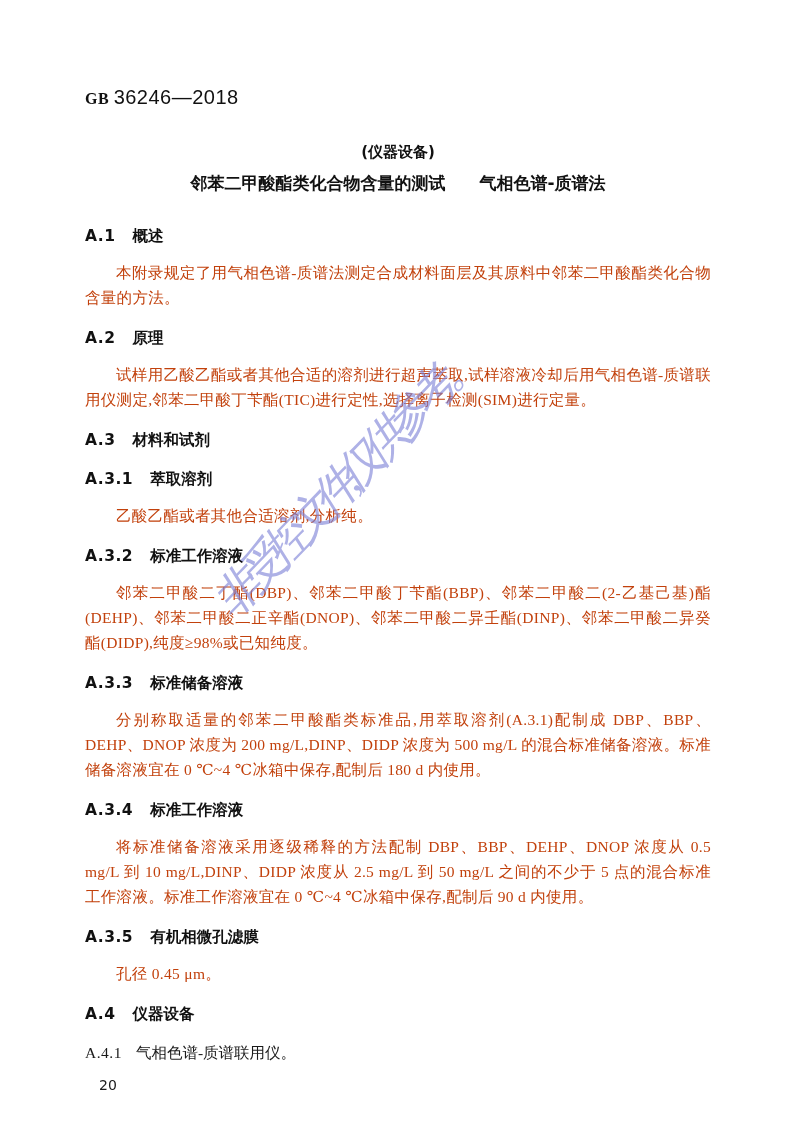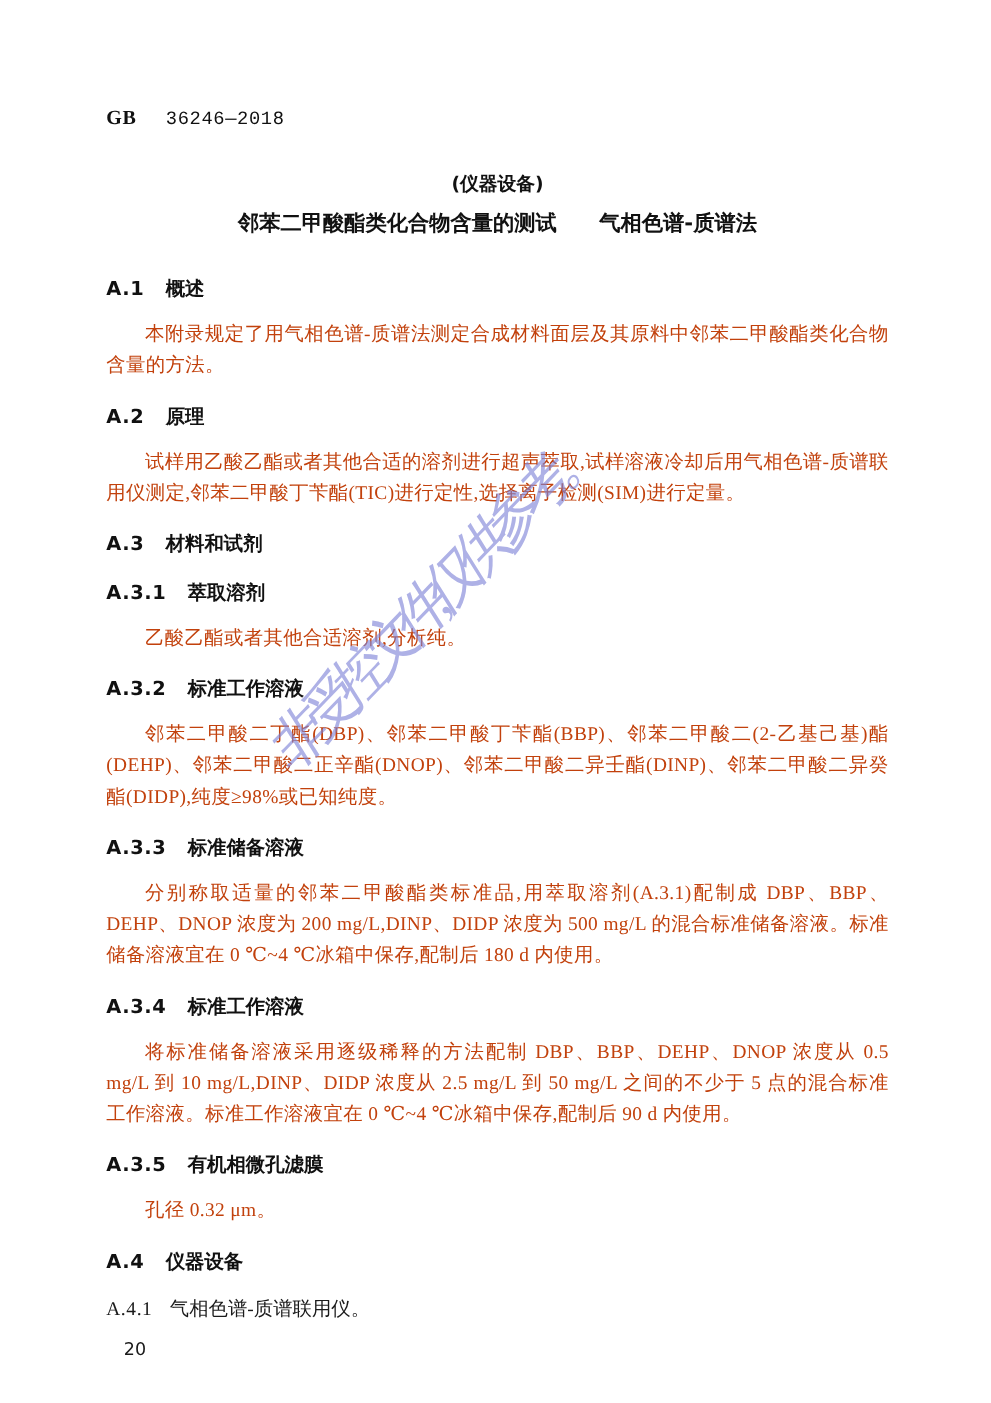--- a/index.html
+++ b/index.html
@@ -19,21 +19,21 @@
   .content {
     position: absolute;
     left: 85px; top: 86px; right: 82px;
   }
   .doc-header {
     font-size: 16px;
     letter-spacing: 0.5px;
     color: #111;
   }
   .doc-header .hdr-prefix { font-weight: bold; font-family: "Liberation Serif", serif; }
-  .doc-header .hdr-number { font-weight: normal; font-family: Liberation Mono, monospace; font-size: 15px; margin-left: 19px; }
+  .doc-header .hdr-number { font-weight: normal; font-family: Liberation Sans, sans-serif; font-size: 20px; }
   .title-block {
     text-align: center;
     margin-top: 34px;
     margin-bottom: 30px;
   }
   .title-line1 {
     font-family: "DejaVu Sans", sans-serif;
     font-weight: bold; font-size: 17px; color: #111;
     margin-bottom: 8px;
   }
@@ -118,21 +118,21 @@
         <div class="sec-heading"><span class="sec-id">A.3</span><span class="sec-title">材料和试剂</span></div>
         <div class="sec-heading"><span class="sec-id">A.3.1</span><span class="sec-title">萃取溶剂</span></div>
         <p class="body-p">乙酸乙酯或者其他合适溶剂,分析纯。</p>
         <div class="sec-heading"><span class="sec-id">A.3.2</span><span class="sec-title">标准工作溶液</span></div>
         <p class="body-p">邻苯二甲酸二丁酯(DBP)、邻苯二甲酸丁苄酯(BBP)、邻苯二甲酸二(2-乙基己基)酯(DEHP)、邻苯二甲酸二正辛酯(DNOP)、邻苯二甲酸二异壬酯(DINP)、邻苯二甲酸二异癸酯(DIDP),纯度≥98%或已知纯度。</p>
         <div class="sec-heading"><span class="sec-id">A.3.3</span><span class="sec-title">标准储备溶液</span></div>
         <p class="body-p">分别称取适量的邻苯二甲酸酯类标准品,用萃取溶剂(A.3.1)配制成 DBP、BBP、DEHP、DNOP 浓度为 200 mg/L,DINP、DIDP 浓度为 500 mg/L 的混合标准储备溶液。标准储备溶液宜在 0 ℃~4 ℃冰箱中保存,配制后 180 d 内使用。</p>
         <div class="sec-heading"><span class="sec-id">A.3.4</span><span class="sec-title">标准工作溶液</span></div>
         <p class="body-p">将标准储备溶液采用逐级稀释的方法配制 DBP、BBP、DEHP、DNOP 浓度从 0.5 mg/L 到 10 mg/L,DINP、DIDP 浓度从 2.5 mg/L 到 50 mg/L 之间的不少于 5 点的混合标准工作溶液。标准工作溶液宜在 0 ℃~4 ℃冰箱中保存,配制后 90 d 内使用。</p>
         <div class="sec-heading"><span class="sec-id">A.3.5</span><span class="sec-title">有机相微孔滤膜</span></div>
-        <p class="body-p">孔径 0.32 μm。</p>
+        <p class="body-p">孔径 0.45 μm。</p>
         <div class="sec-heading"><span class="sec-id">A.4</span><span class="sec-title">仪器设备</span></div>
         <div class="sec-heading plain"><span class="sec-id">A.4.1</span><span class="sec-title">气相色谱-质谱联用仪。</span></div>
       </div>
 
     <div class="page-number">20</div>
 
   </div>
 </div>
 
 </body></html>

